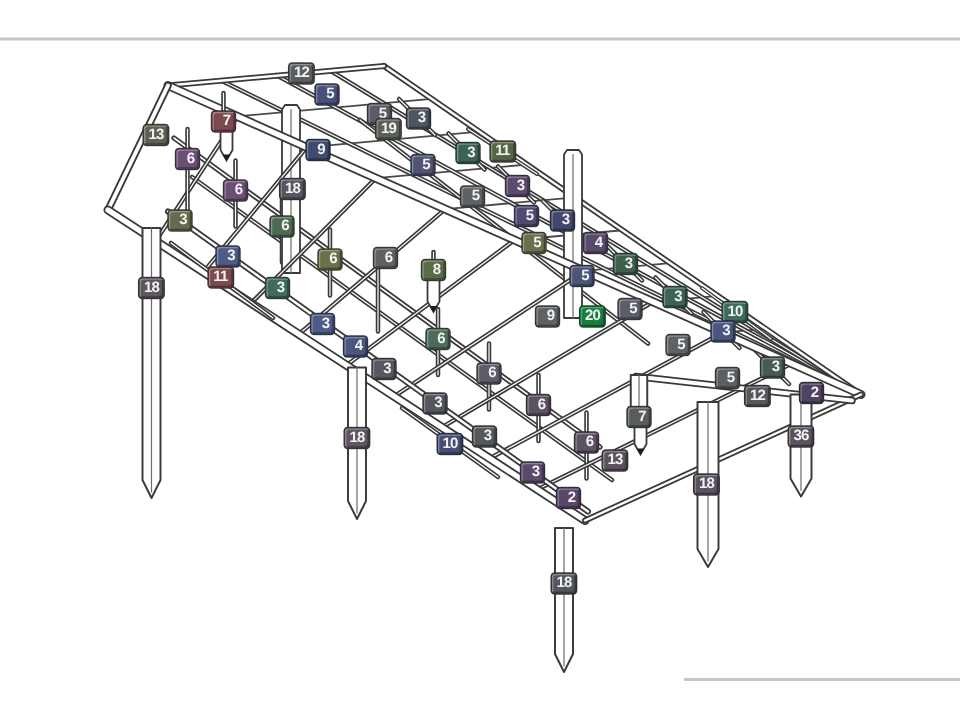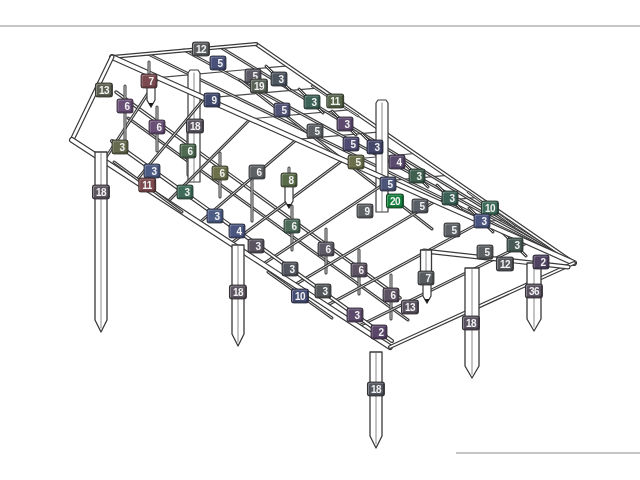--- a/index.html
+++ b/index.html
@@ -181,21 +181,21 @@
       <div class="part-label" style="left: 152px; top: 171px; background: rgb(77, 92, 133);">3</div>
       <div class="part-label" style="left: 257px; top: 172px; background: rgb(94, 97, 100);">6</div>
       <div class="part-label" style="left: 220px; top: 173px; background: rgb(107, 111, 74);">6</div>
       <div class="part-label" style="left: 417px; top: 176px; background: rgb(63, 95, 79);">3</div>
       <div class="part-label" style="left: 289px; top: 180px; background: rgb(90, 107, 74);">8</div>
       <div class="part-label" style="left: 388px; top: 184px; background: rgb(74, 85, 120);">5</div>
       <div class="part-label" style="left: 147px; top: 185px; background: rgb(122, 74, 78);">11</div>
       <div class="part-label" style="left: 185px; top: 192px; background: rgb(62, 107, 90);">3</div>
       <div class="part-label" style="left: 101px; top: 192px; background: rgb(93, 85, 96);">18</div>
       <div class="part-label" style="left: 450px; top: 198px; background: rgb(61, 98, 87);">3</div>
-      <div class="part-label" style="left: 395px; top: 201px; background: #15803d;">20</div>
+      <div class="part-label" style="left: 395px; top: 211px; background: #15803d;">20</div>
       <div class="part-label" style="left: 420px; top: 206px; background: rgb(90, 94, 102);">5</div>
       <div class="part-label" style="left: 490px; top: 208px; background: rgb(62, 107, 90);">10</div>
       <div class="part-label" style="left: 365px; top: 211px; background: rgb(94, 97, 100);">9</div>
       <div class="part-label" style="left: 215px; top: 216px; background: rgb(77, 92, 133);">3</div>
       <div class="part-label" style="left: 482px; top: 221px; background: rgb(74, 85, 128);">3</div>
       <div class="part-label" style="left: 292px; top: 226px; background: rgb(78, 107, 90);">6</div>
       <div class="part-label" style="left: 452px; top: 230px; background: rgb(94, 97, 102);">5</div>
       <div class="part-label" style="left: 237px; top: 231px; background: rgb(74, 85, 128);">4</div>
       <div class="part-label" style="left: 515px; top: 245px; background: rgb(71, 90, 85);">3</div>
       <div class="part-label" style="left: 256px; top: 246px; background: rgb(90, 85, 96);">3</div>

